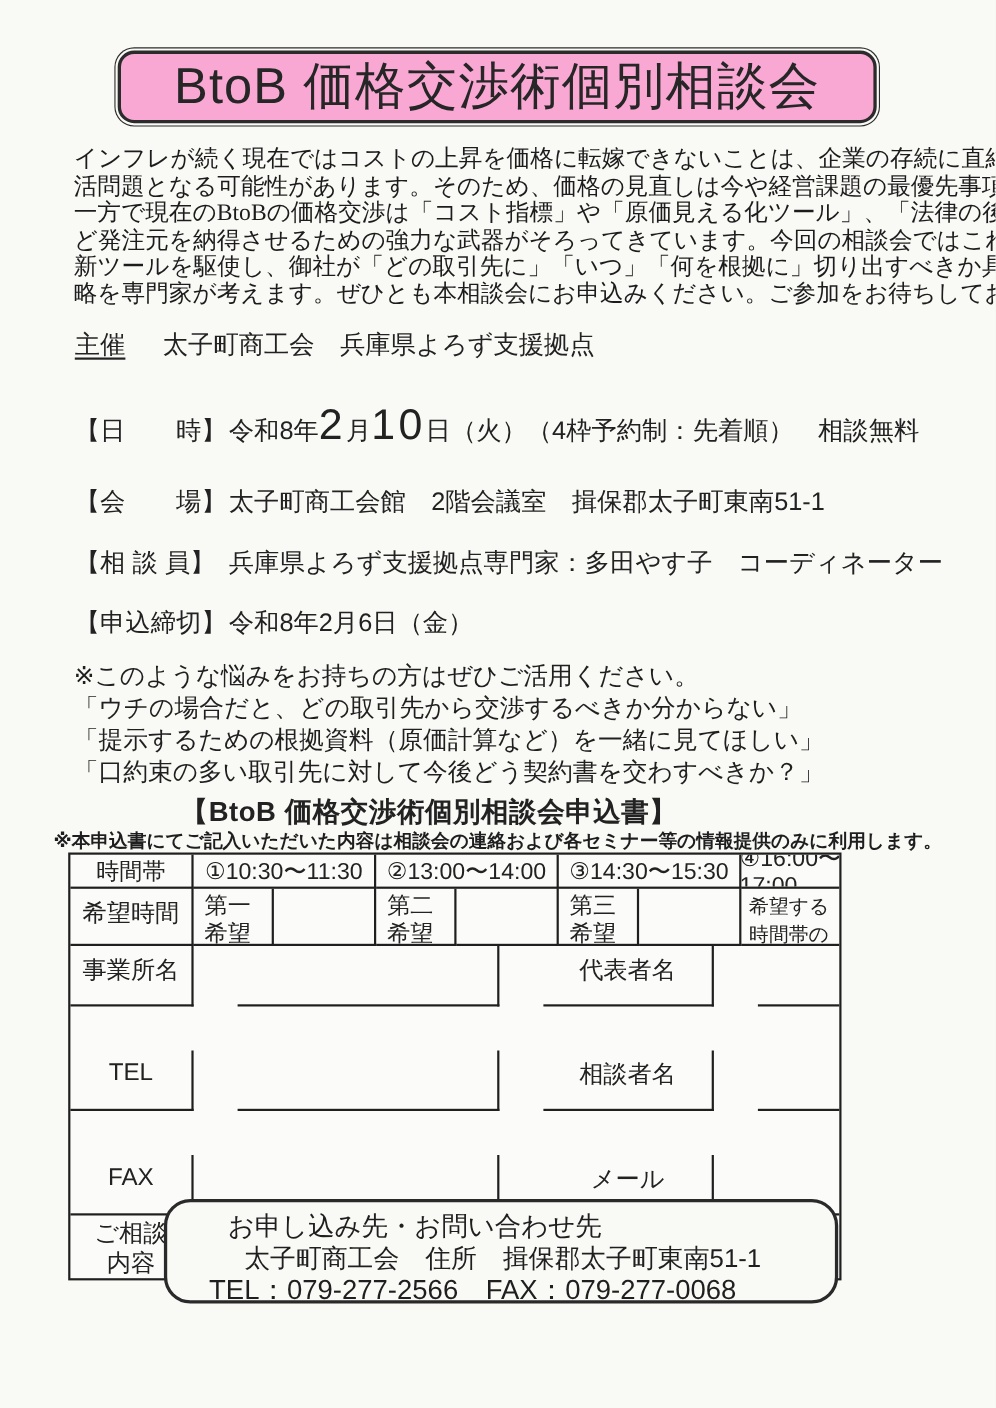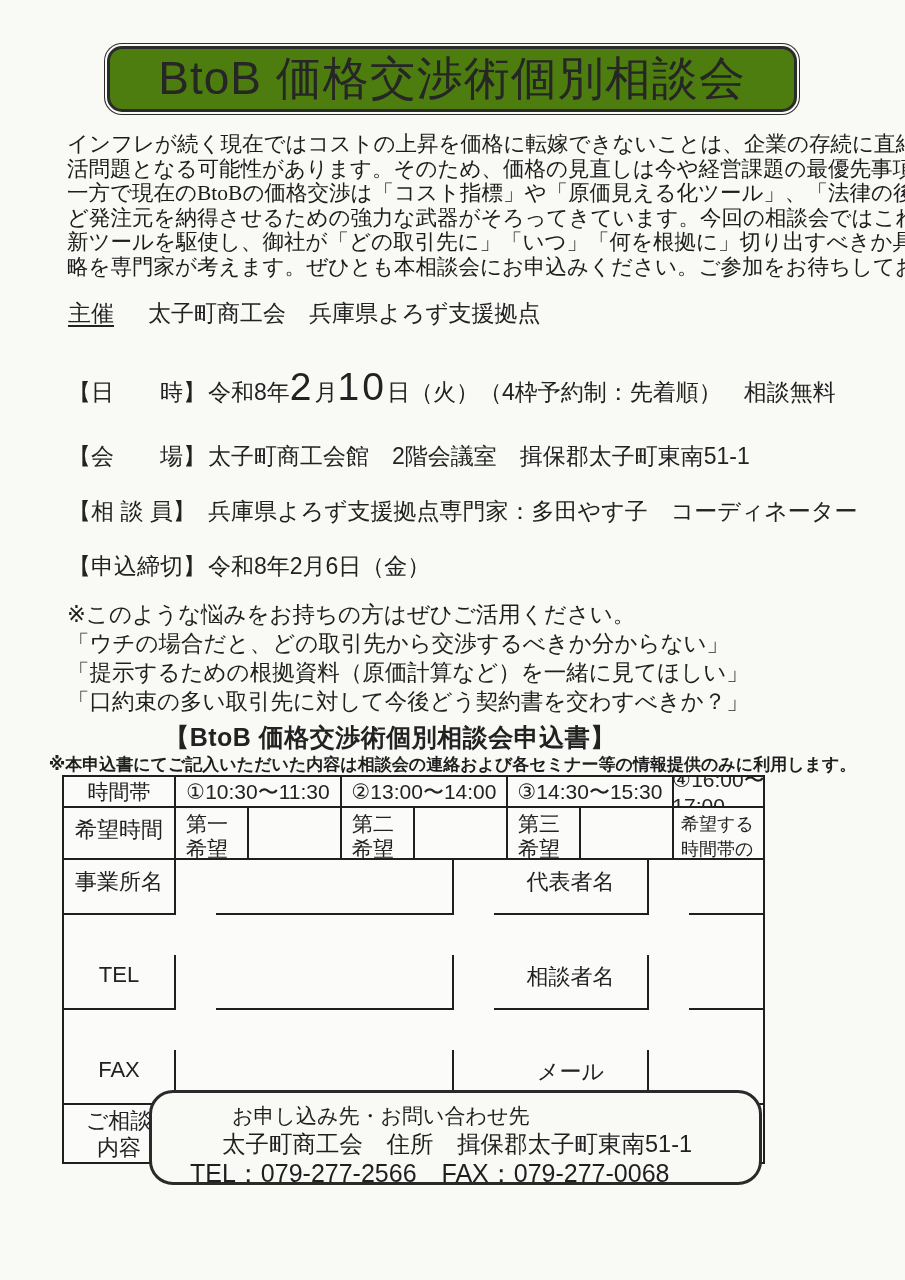--- a/index.html
+++ b/index.html
@@ -18,21 +18,21 @@
   }
   
   .title-box {
     position: absolute;
     left: 107px; top: 46px;
     width: 690px; height: 66px;
     border: 3px solid #2b2b2b;
     border-radius: 15px;
     box-shadow: 0 0 0 2px #f9f9f6, 0 0 0 3px #2b2b2b;
     display: flex; align-items: center; justify-content: center;
-    background: #4d7c0f;
+    background: #f9a8d4;
   }
   .title-box .t {
     font-size: 46px;
     font-weight: 500;
     letter-spacing: 1px;
     color: #262626;
     white-space: nowrap;
   }
   
   .intro {
@@ -119,21 +119,21 @@
   .contact-box {
     position: absolute; left: 149px; top: 1090px;
     width: 613px; height: 95px;
     border: 3px solid #2a2a2a;
     border-radius: 24px;
     padding-top: 8px;
     background: #f9f9f6;
     color: #1f1f1f;
   }
   .contact-box div { white-space: nowrap; line-height: 29px; }
-  .contact-l1 { margin-left: 80px; font-size: 21px; }
+  .contact-l1 { margin-left: 55px; font-size: 24px; }
   .contact-l2 { margin-left: 70px; font-size: 23.5px; }
   .contact-l3 { margin-left: 38px; font-size: 25px; }
 </style>
 </head>
 <body>
 
 <div class="sheet">
 
   <div class="title-box">
     <span class="t">BtoB 価格交渉術個別相談会</span>

